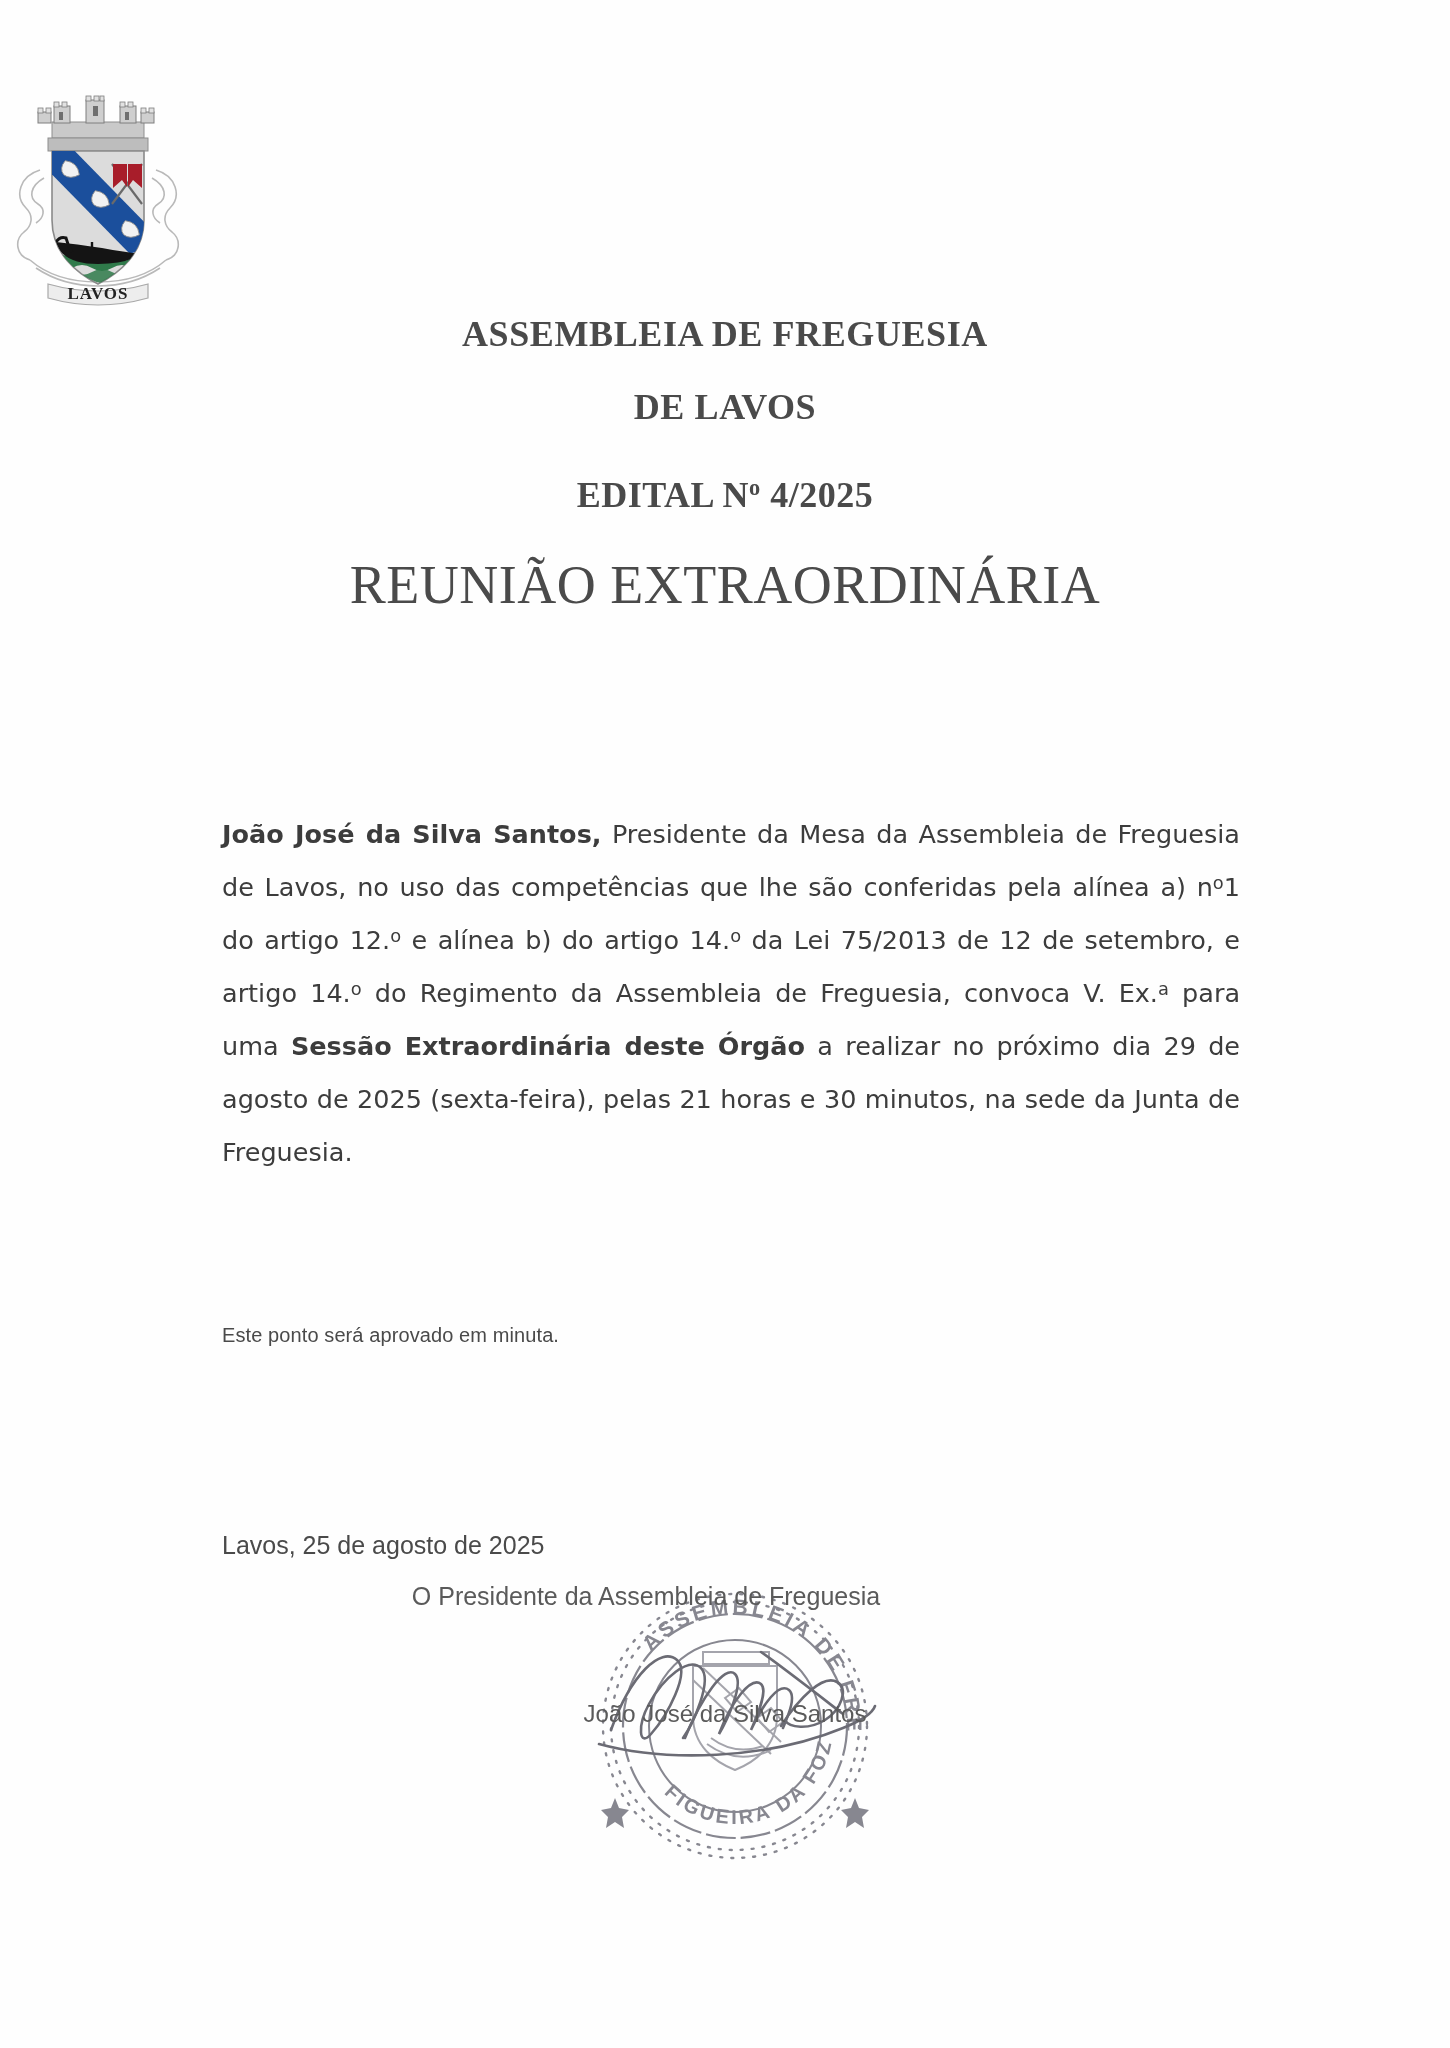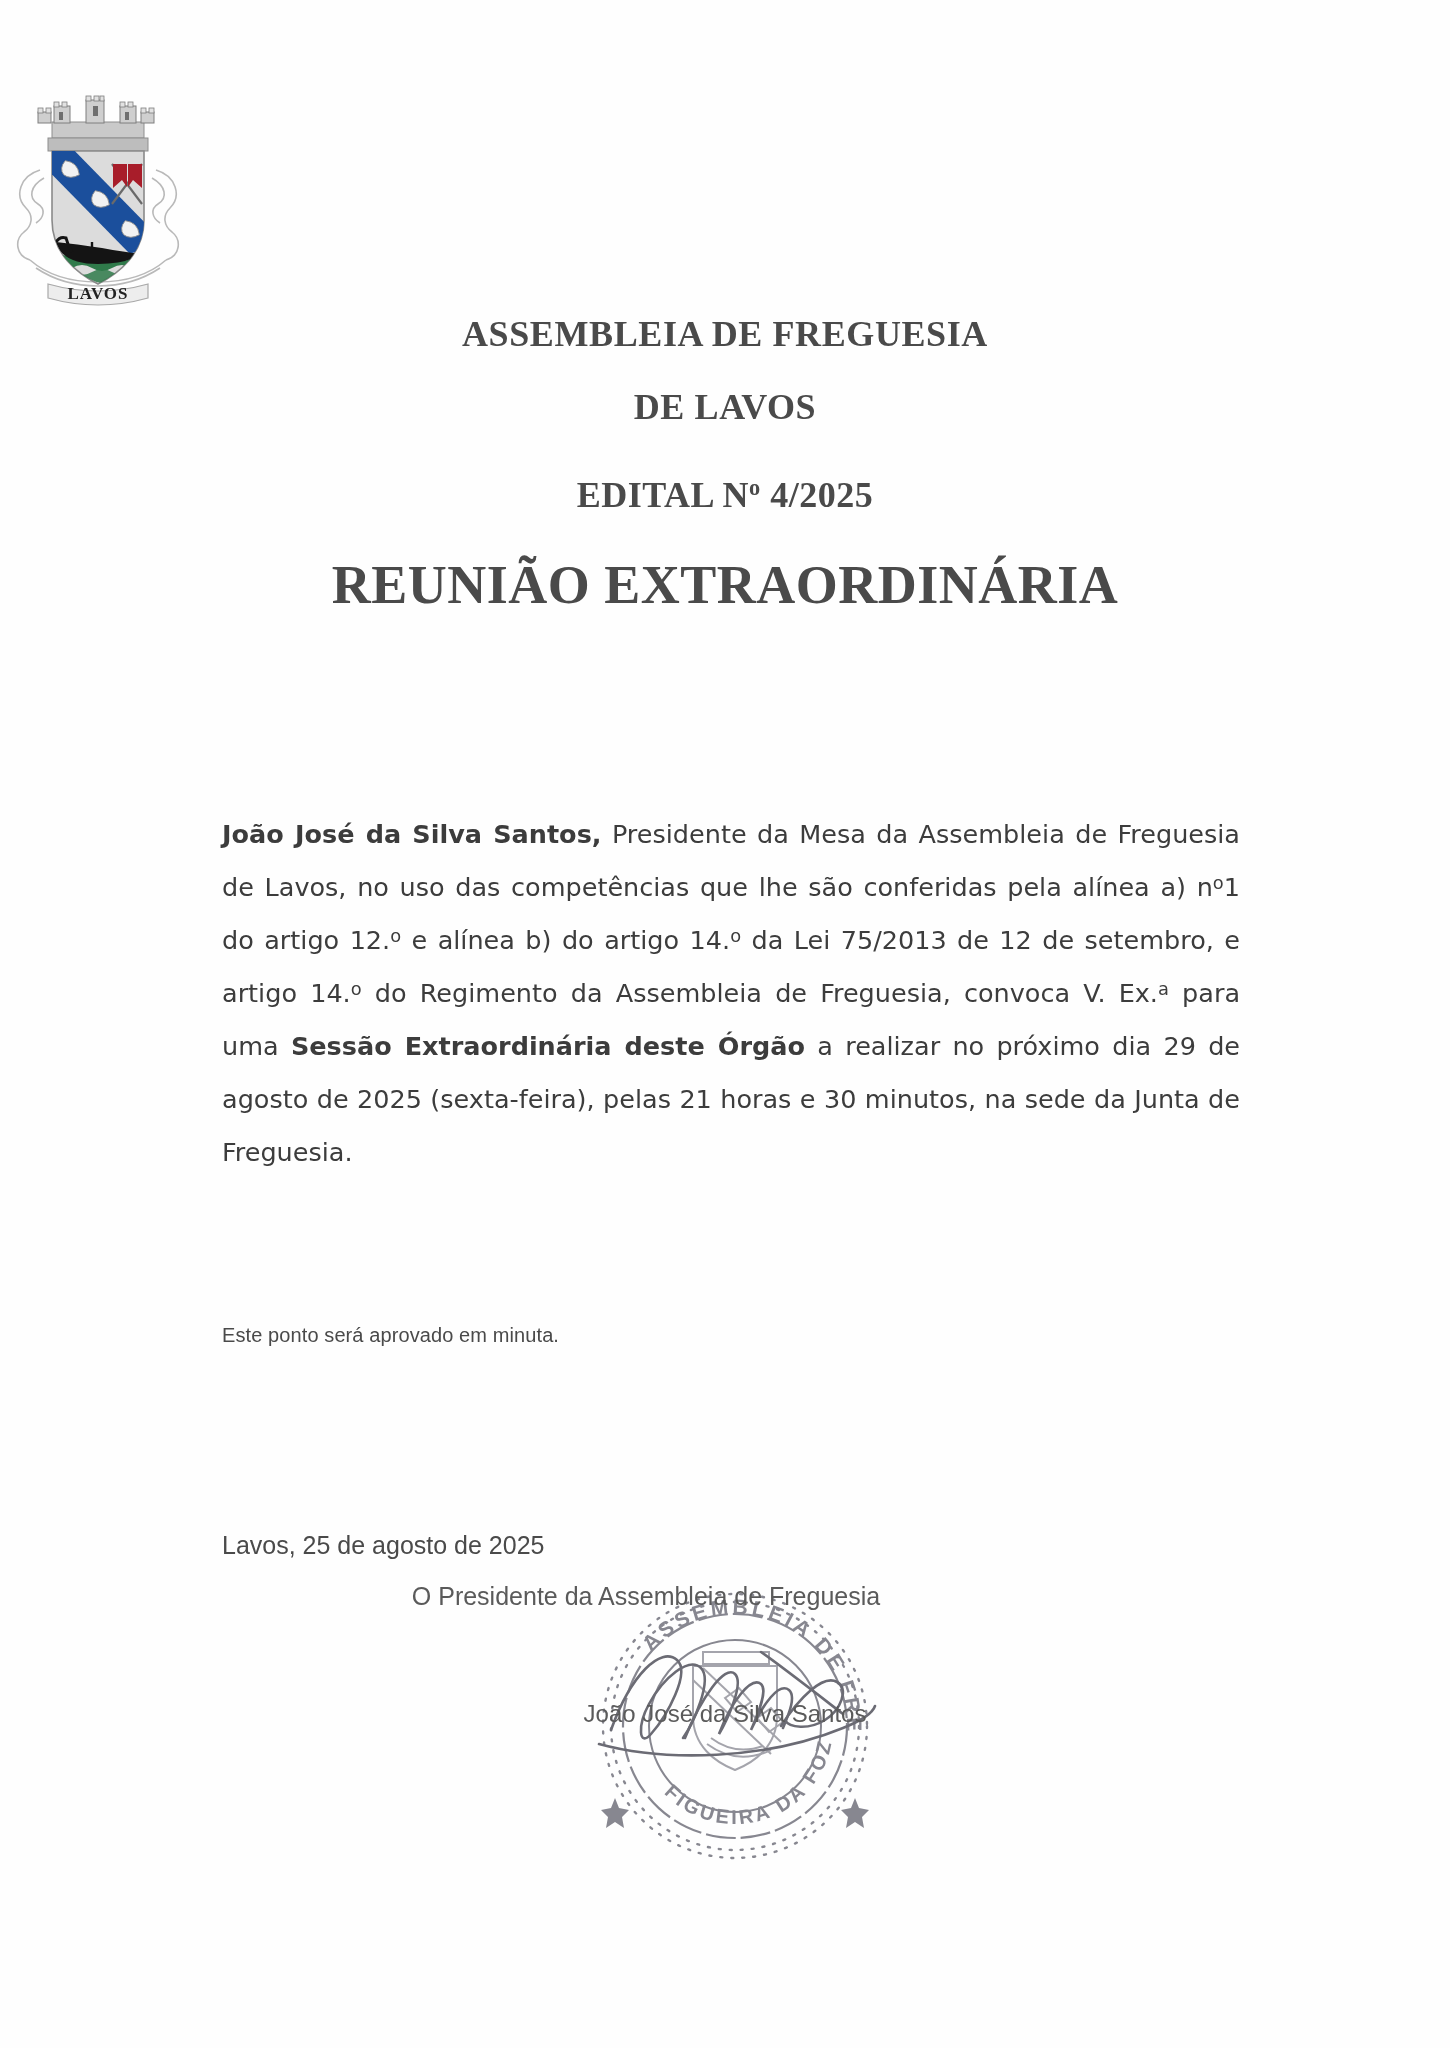--- a/index.html
+++ b/index.html
@@ -66,21 +66,21 @@
     margin-top: 49px;
     letter-spacing: 0.5px;
   }
   .h-edital sup {
     font-size: 0.62em;
     vertical-align: 0.55em;
     line-height: 0;
   }
   .h-reuniao {
     font-family: "Liberation Serif", "DejaVu Serif", serif;
-    font-weight: bold;
+    font-weight: normal;
     font-size: 54px;
     color: #4a4a4a;
     margin: 0;
     margin-top: 38px;
     letter-spacing: 0.5px;
   }
 
   
   .body-block {
     position: absolute;

